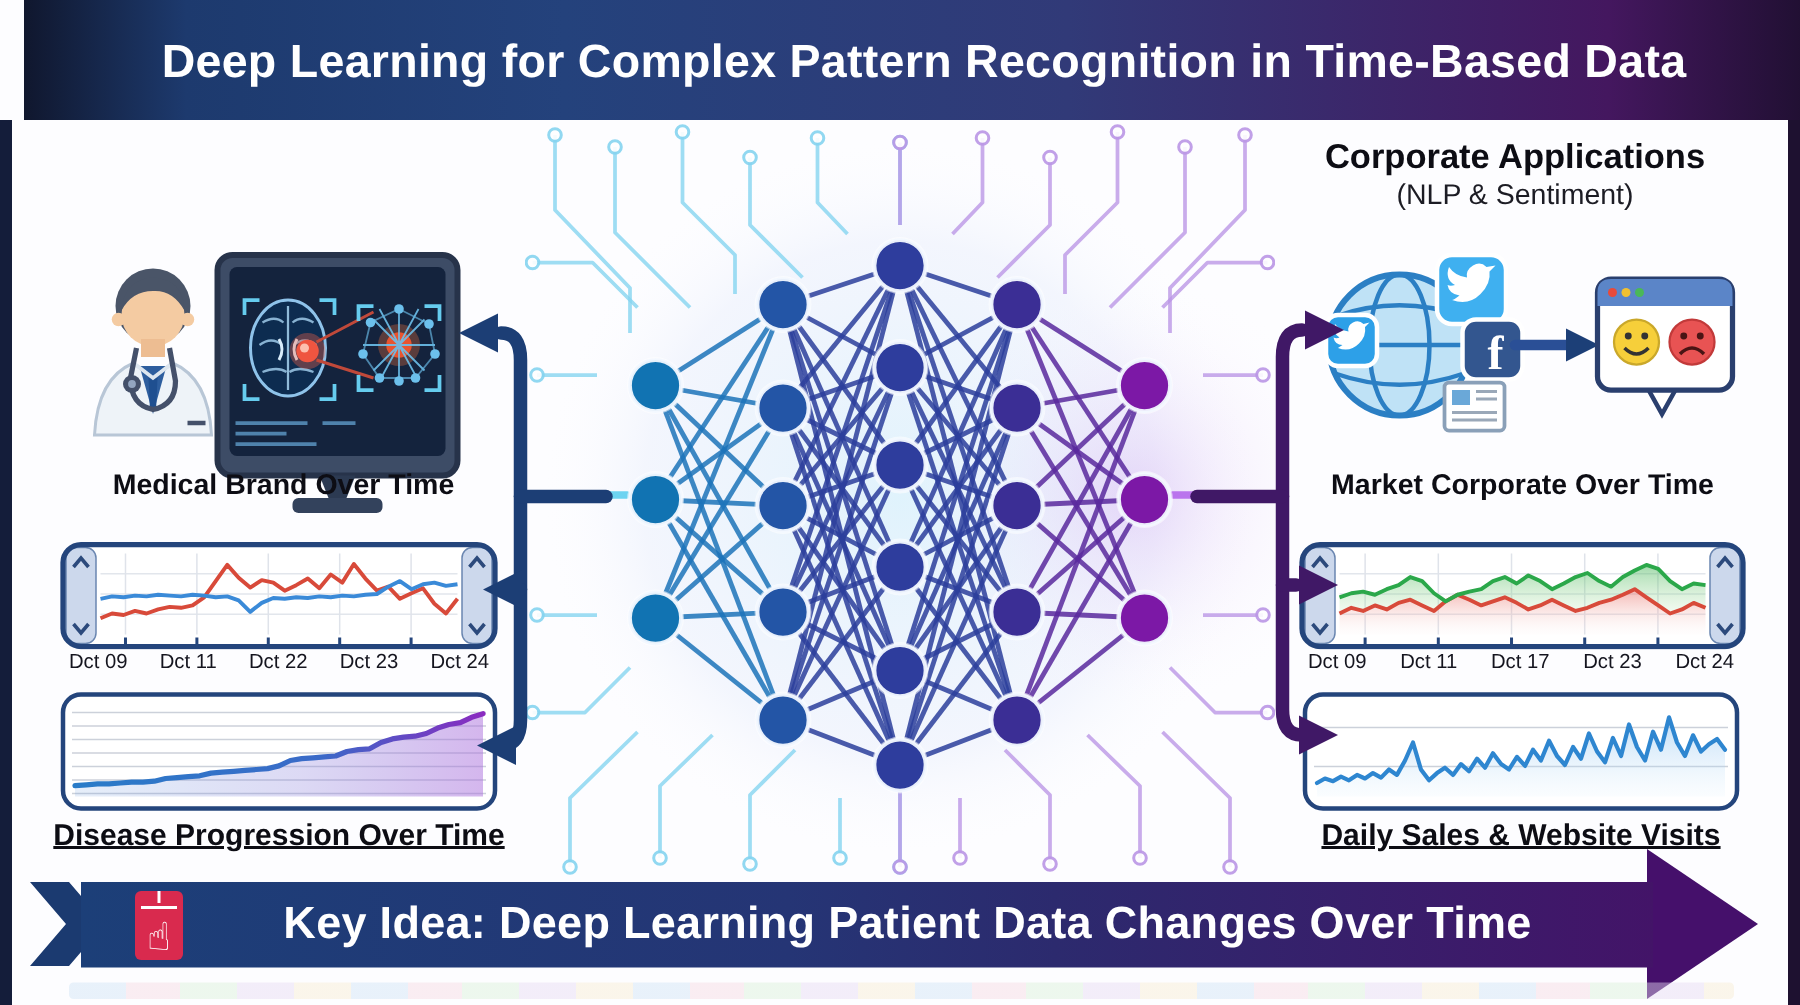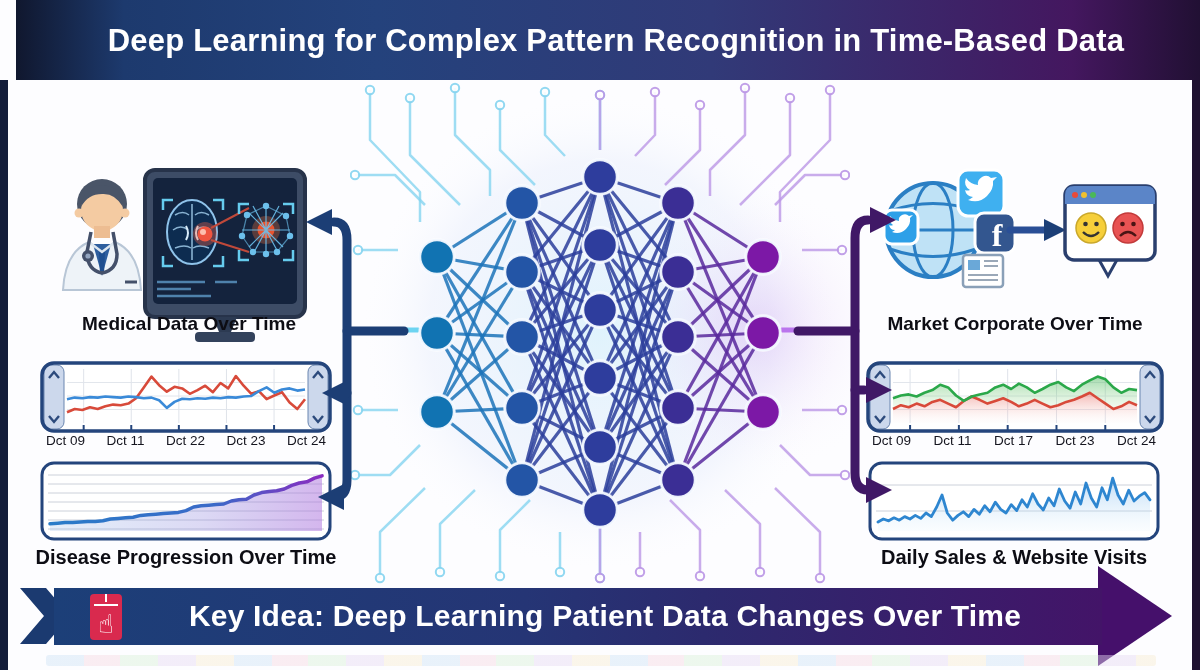--- a/index.html
+++ b/index.html
@@ -11,21 +11,21 @@
     background:linear-gradient(90deg,#10172e 0%,#1d3a6e 9%,#24427c 30%,#313a78 58%,#44175f 88%,#1d0f2e 100%);}
   .header-title{width:100%;height:70px;margin-top:8px;line-height:66px;text-align:center;
     color:#ffffff;font-size:31px;font-weight:700;letter-spacing:.2px;}
   .frame{top:80px;width:8px;height:590px;}
   .frame.l{left:0;background:#141d3a;} .frame.r{left:1192px;background:#1e1130;}
   
   .sec-title{font-weight:700;font-size:23px;color:#0d0d14;text-align:center;line-height:28px;}
   .sec-sub{font-weight:400;font-size:19px;color:#1c1c24;text-align:center;line-height:25px;}
   .chart-title{font-weight:700;font-size:19px;color:#0d0d14;text-align:center;line-height:23px;}
   .chart-sub{font-weight:400;font-size:16.5px;color:#222230;text-align:center;line-height:21px;}
-  .chart-label{font-weight:700;font-size:20px;color:#0d0d14;text-align:center;}
+  .chart-label{font-weight:700;font-size:20px;color:#0d0d14;text-align:center;text-decoration:underline;}
   .dates{display:flex;justify-content:space-between;font-size:13.5px;color:#15151f;font-weight:500;}
   
   .banner-band{left:54px;top:588px;width:1048px;height:57px;
     background:linear-gradient(90deg,#1c3f78 0%,#253575 45%,#2c2a6e 62%,#431468 100%);}
   .banner-text{width:100%;height:57px;line-height:55px;text-align:center;color:#fff;
     font-size:30px;font-weight:700;padding-left:54px;box-sizing:border-box;letter-spacing:.2px;}
   .fringe{left:46px;top:655px;width:1110px;height:11px;opacity:.45;border-radius:3px;
     background:repeating-linear-gradient(90deg,#cfe3f5 0 38px,#f5d9e2 38px 74px,#d9f0d8 74px 112px,#e6daf2 112px 150px,#f7ecd2 150px 188px);}
   svg{display:block;}
 </style>
@@ -96,21 +96,21 @@
       </g>
       <g stroke="#4f82ac" stroke-width="2.5">
         <path d="M102,122 L150,122 M102,129 L136,129 M102,136 L156,136 M160,122 L182,122"></path>
       </g>
       <polygon points="158,157 182,157 176,172 164,172" fill="#2c3a52"></polygon>
       <rect x="140" y="172" width="60" height="10" rx="4" fill="#33425c"></rect>
     </g>
   </svg>
 
   <div class="abs" style="left:30px;top:312px;width:318px;">
-    <div class="chart-title">Medical Data Over Time</div>
+    <div class="chart-title">Medical Brand Over Time</div>
   </div>
   <svg id="chartA" class="abs" style="left:40px;top:361px;" width="292" height="72" viewBox="0 0 292 72">
       <rect x="2" y="2" width="288" height="68" rx="12" fill="#ffffff"></rect>
       <line x1="27" y1="21.5" x2="265" y2="21.5" stroke="#e2e6ec" stroke-width="1"></line>
       <line x1="27" y1="35" x2="265" y2="35" stroke="#e2e6ec" stroke-width="1"></line>
       <line x1="27" y1="48.5" x2="265" y2="48.5" stroke="#e2e6ec" stroke-width="1"></line>
       <line x1="43.66" y1="8" x2="43.66" y2="62" stroke="#dfe3ea" stroke-width="1"></line>
       <line x1="91.26" y1="8" x2="91.26" y2="62" stroke="#dfe3ea" stroke-width="1"></line>
       <line x1="138.86" y1="8" x2="138.86" y2="62" stroke="#dfe3ea" stroke-width="1"></line>
       <line x1="186.46" y1="8" x2="186.46" y2="62" stroke="#dfe3ea" stroke-width="1"></line>
@@ -158,20 +158,24 @@
       <line x1="8" y1="41" x2="284" y2="41" stroke="#ccd1da" stroke-width="1"></line>
       <line x1="8" y1="50" x2="284" y2="50" stroke="#ccd1da" stroke-width="1"></line>
       <line x1="8" y1="59" x2="284" y2="59" stroke="#ccd1da" stroke-width="1"></line>
       <line x1="8" y1="68" x2="284" y2="68" stroke="#ccd1da" stroke-width="1"></line>
       <polygon points="10.0,62.8 17.6,62.2 25.1,61.6 32.7,61.6 40.2,61.0 47.8,60.4 55.3,60.4 62.9,59.8 70.4,58.0 78.0,57.4 85.6,56.8 93.1,56.2 100.7,54.4 108.2,53.8 115.8,53.2 123.3,52.6 130.9,52.0 138.4,51.4 146.0,49.6 153.6,46.0 161.1,44.8 168.7,44.2 176.2,43.6 183.8,43.0 191.3,40.0 198.9,38.8 206.4,38.2 214.0,34.0 221.6,31.6 229.1,30.4 236.7,29.8 244.2,28.0 251.8,24.4 259.3,22.0 266.9,20.8 274.4,17.2 282.0,14.8 282,70 10,70" fill="url(#bGrad)"></polygon>
       <polyline points="10.0,62.8 17.6,62.2 25.1,61.6 32.7,61.6 40.2,61.0 47.8,60.4 55.3,60.4 62.9,59.8 70.4,58.0 78.0,57.4 85.6,56.8 93.1,56.2 100.7,54.4 108.2,53.8 115.8,53.2 123.3,52.6 130.9,52.0 138.4,51.4 146.0,49.6 153.6,46.0 161.1,44.8 168.7,44.2 176.2,43.6 183.8,43.0 191.3,40.0 198.9,38.8 206.4,38.2 214.0,34.0 221.6,31.6 229.1,30.4 236.7,29.8 244.2,28.0 251.8,24.4 259.3,22.0 266.9,20.8 274.4,17.2 282.0,14.8" fill="none" stroke="url(#bLine)" stroke-width="3.5" stroke-linejoin="round" stroke-linecap="round"></polyline>
       <rect x="2" y="2" width="288" height="76" rx="12" fill="none" stroke="#24457c" stroke-width="3"></rect>
     </svg>
   <div class="abs chart-label" style="left:30px;top:546px;width:312px;">Disease Progression Over Time</div>
 
+  <div class="abs" style="left:845px;top:90px;width:330px;">
+    <div class="sec-title">Corporate Applications</div>
+    <div class="sec-sub">(NLP &amp; Sentiment)</div>
+  </div>
 
   <svg class="abs" style="left:870px;top:160px;" width="300" height="150" viewBox="0 0 300 150">
     <g>
       <circle cx="63" cy="70" r="47" fill="#bfe2f6" stroke="#2b7fc4" stroke-width="4"></circle>
       <ellipse cx="63" cy="70" rx="20" ry="47" fill="none" stroke="#2b7fc4" stroke-width="3"></ellipse>
       <path d="M20,51 Q63,36 106,51 M16,70 L110,70 M20,89 Q63,104 106,89" fill="none" stroke="#2b7fc4" stroke-width="3"></path>
     </g>
     <g>
       <rect x="14" y="50" width="34" height="34" rx="8" fill="#2da0e8" stroke="#ffffff" stroke-width="3"></rect>
       <path d="M22,72 q8,3 14,-3 q5,-5 4,-11 l3,-3 -4,1 q-3,-3 -7,-1 q-4,2 -3,6 q-6,-1 -9,-5 q-2,6 3,9 q-2,1 -4,0 q1,5 6,5 q-3,2 -3,2 Z" fill="#ffffff"></path>

